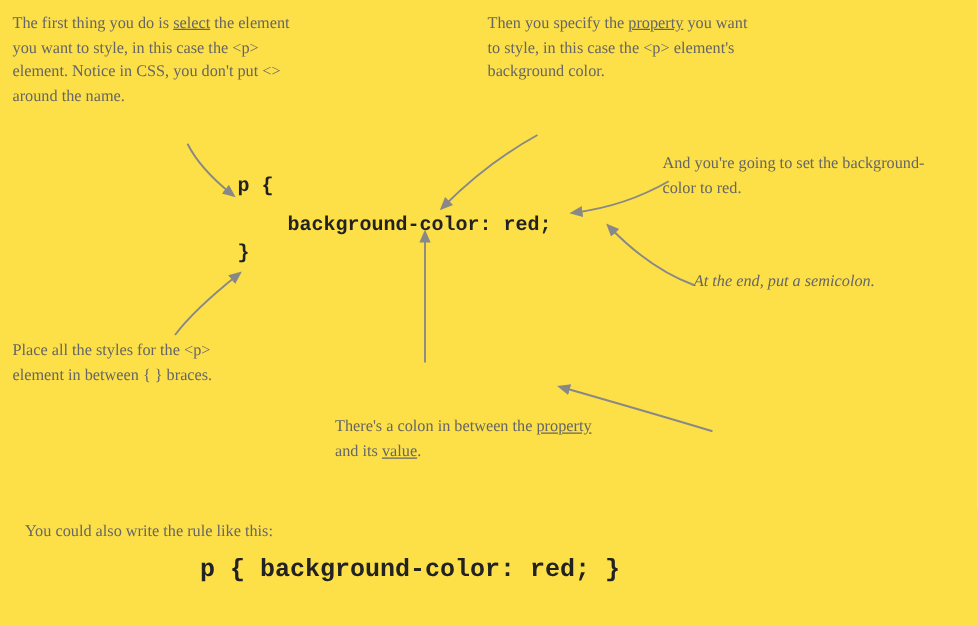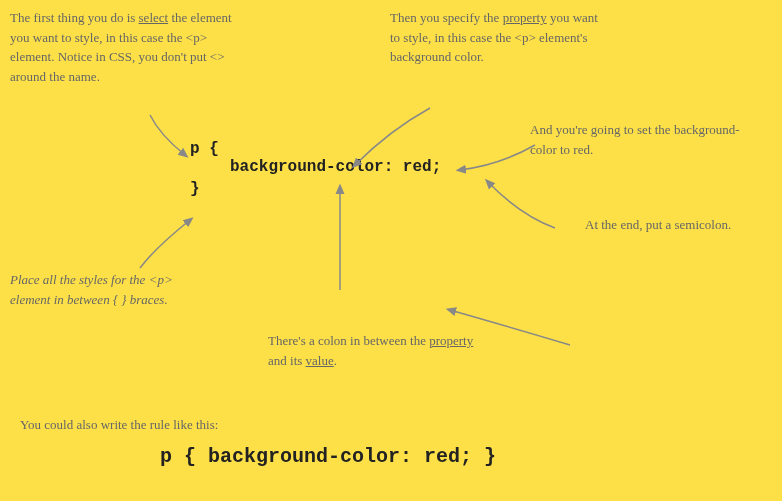--- a/index.html
+++ b/index.html
@@ -64,31 +64,31 @@
   </div>
 
   <div class="annotation" style="top:120px; left:530px; width:210px;">
     And you're going to set the background-color to red.
   </div>
 
   <div class="annotation" style="top:8px; left:390px; width:210px;">
     Then you specify the <u>property</u> you want to style, in this case the &lt;p&gt; element's background color.
   </div>
 
-  <div class="annotation" style="top:215px; left:585px; width:180px;">
+  <div class="annotation" style="top:215px; left:555px; width:180px;font-style:italic;">
     At the end, put a semicolon.
   </div>
 
   <div class="center-code">
     <div class="code-block" style="margin-left:50px;">p {</div>
-    <div class="code-block" style="margin-left:90px; margin-top:0;">background-color: red;</div>
+    <div class="code-block" style="margin-left:90px; margin-top:13px;">background-color: red;</div>
     <div class="code-block" style="margin-left:50px; margin-top:4px;">}</div>
   </div>
 
-  <div class="annotation" style="top:270px; left:10px; width:200px;font-style:italic;">
+  <div class="annotation" style="top:270px; left:10px; width:200px;">
     Place all the styles for the &lt;p&gt; element in between { } braces.
   </div>
 
   <div class="annotation" style="top:295px; left:268px; width:220px;margin-top:36px;">
     There's a colon in between the <u>property</u> and its <u>value</u>.
   </div>
 
 
   <div class="annotation" style="top:415px; left:20px;font-family:Liberation Serif, serif;">
     You could also write the rule like this:

